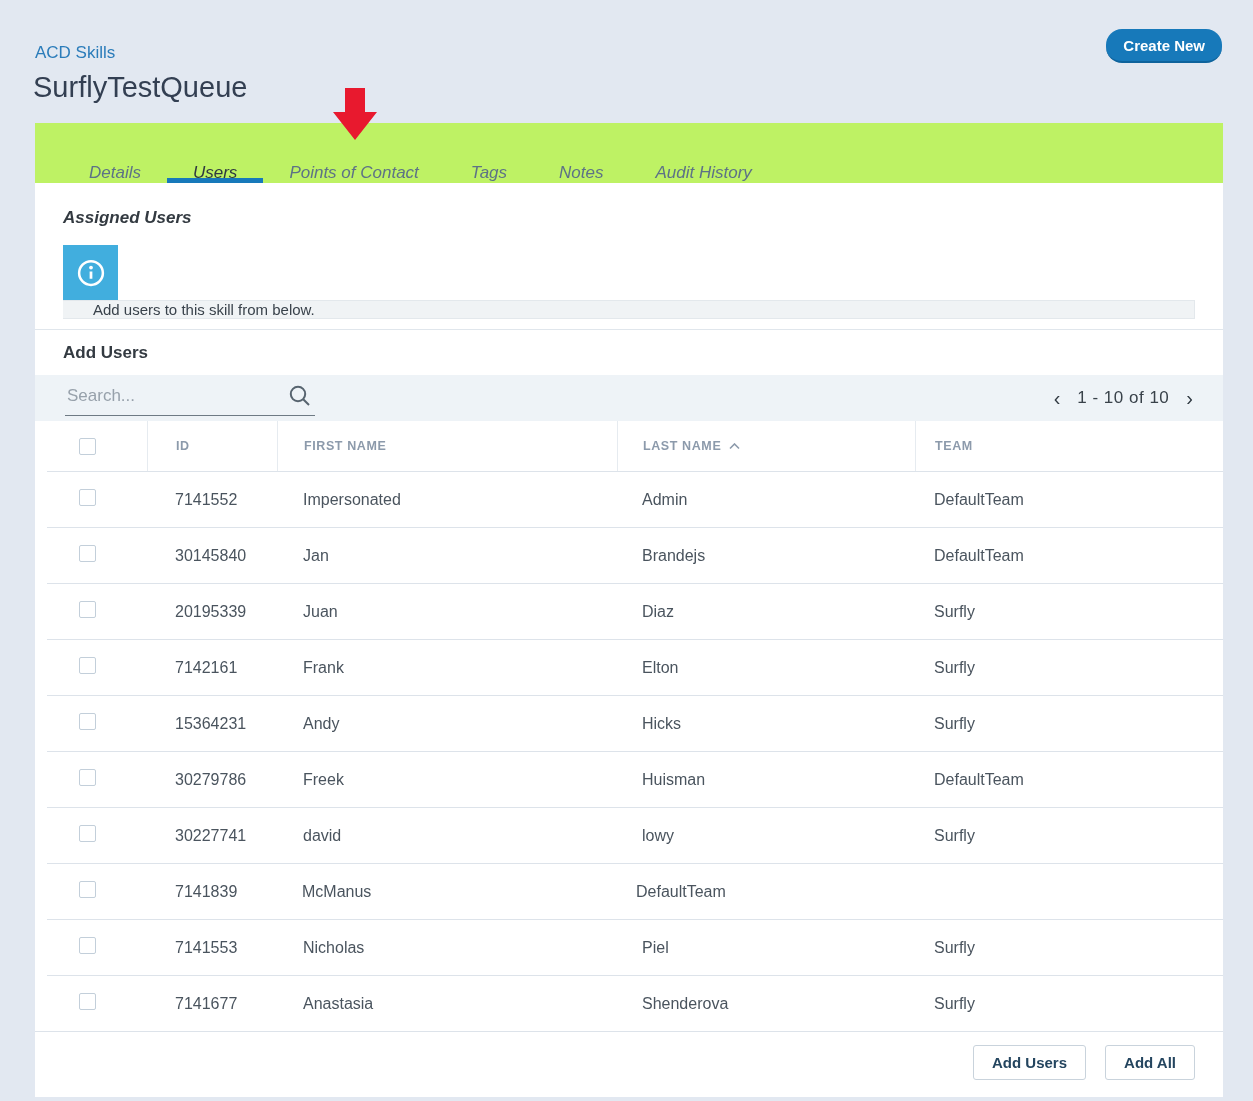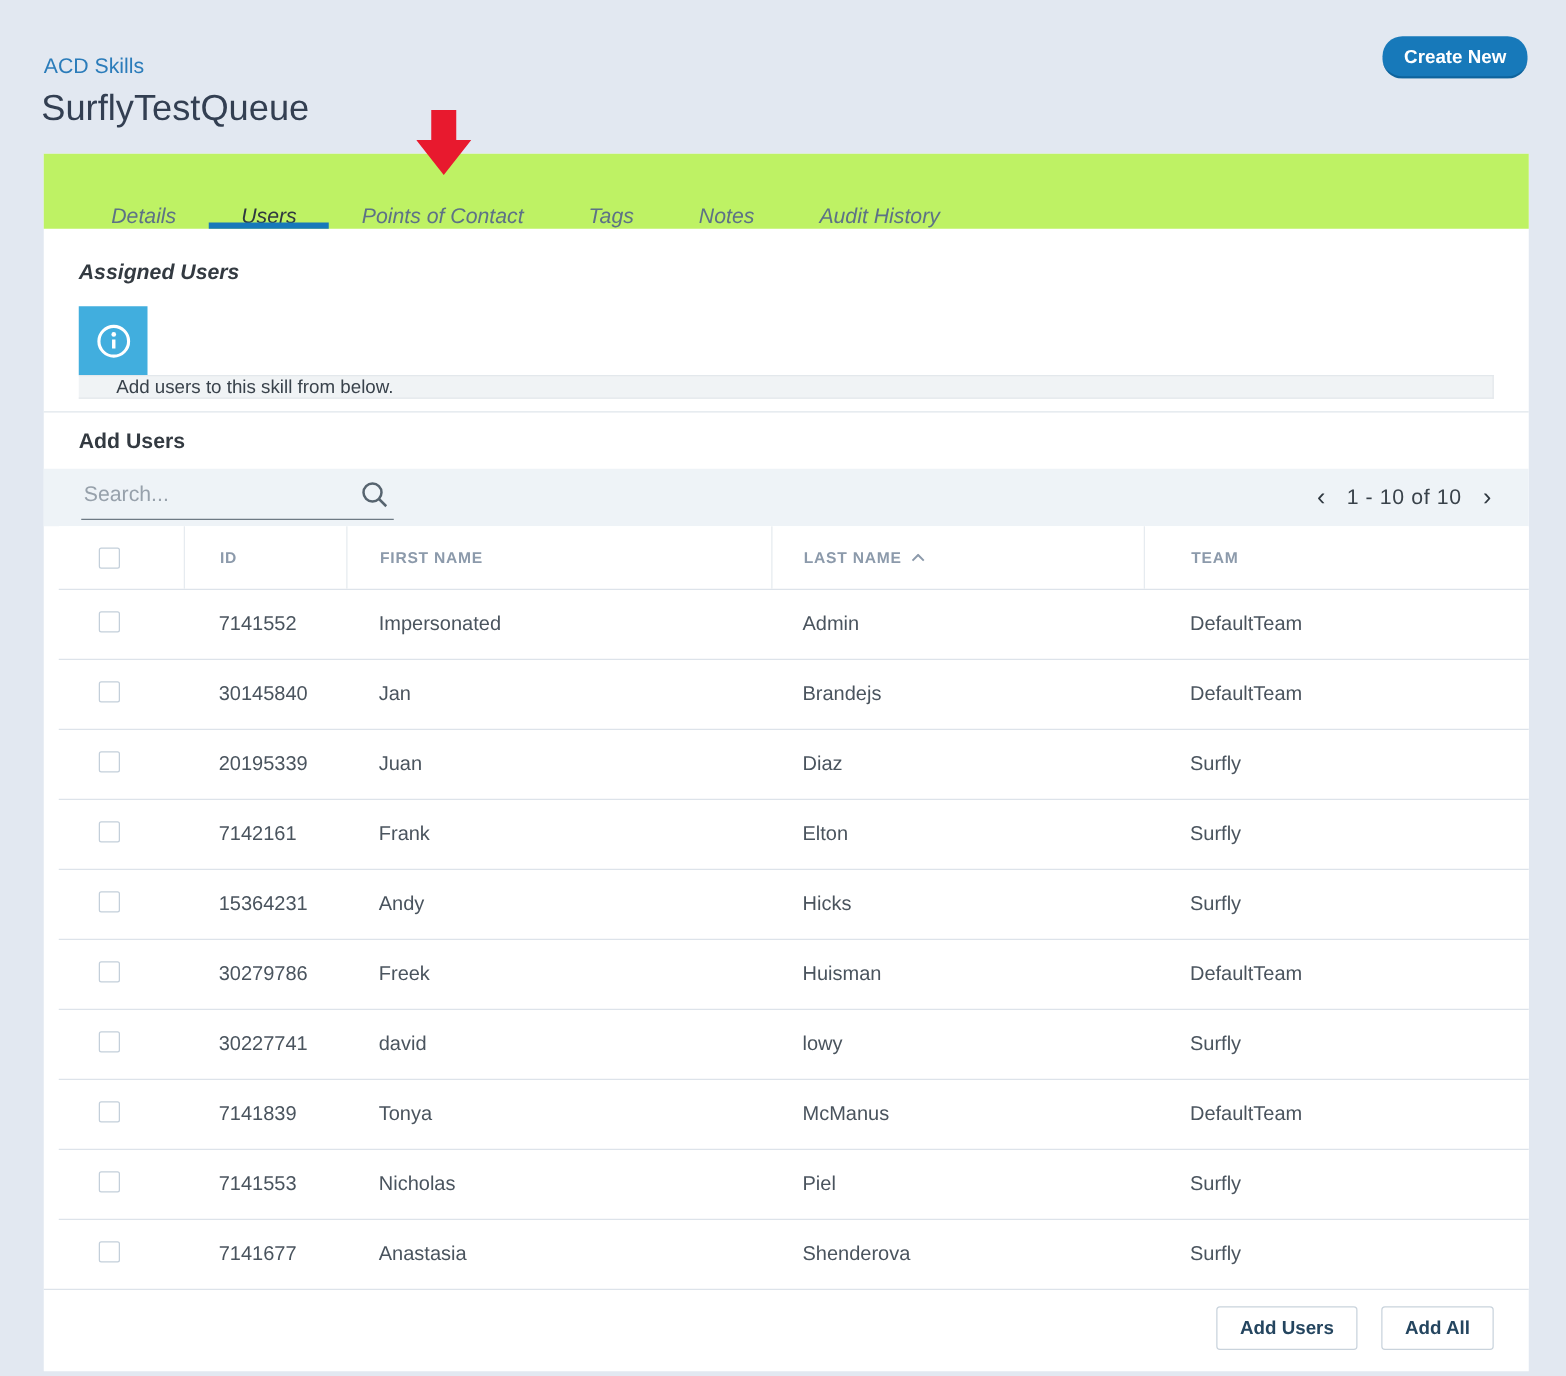--- a/index.html
+++ b/index.html
@@ -118,21 +118,21 @@
     font-size:12.5px; font-weight:700; letter-spacing:.6px;
     color:#8c9aab; height:50px; display:flex; align-items:center;
     border-left:1px solid #e6ebf0;
   }
   .th.first { border-left:none; }
   .th .caret { margin-left:8px; display:inline-flex; }
   .cell-pad-cb   { padding-left:32px; }
   .cell-pad-id   { padding-left:28px; }
   .cell-pad-first{ padding-left:26px; }
   .cell-pad-last { padding-left:25px; }
-  .cell-pad-team { padding-left:37px; }
+  .cell-pad-team { padding-left:19px; }
 
   .trow { height:56px; border-top:1px solid #dde3ea; font-size:16px; color:#4a545e; background:#fff; }
   .checkbox {
     width:17px; height:17px; border:1px solid #c3cfda; border-radius:2px;
     background:#fff; display:inline-block; cursor:pointer;
   }
 
   
   .table-footer {
     border-top:1px solid #dde3ea; height:61px;
@@ -265,21 +265,20 @@
       <div class="grid-row trow">
         <div class="cell-pad-cb"><span class="checkbox"></span></div>
         <div class="cell-pad-id">30227741</div>
         <div class="cell-pad-first">david</div>
         <div class="cell-pad-last">lowy</div>
         <div class="cell-pad-team">Surfly</div>
       </div>
       <div class="grid-row trow">
         <div class="cell-pad-cb"><span class="checkbox"></span></div>
         <div class="cell-pad-id">7141839</div>
-        <div class="cell-pad-first">Tonya</div>
         <div class="cell-pad-last">McManus</div>
         <div class="cell-pad-team">DefaultTeam</div>
       </div>
       <div class="grid-row trow">
         <div class="cell-pad-cb"><span class="checkbox"></span></div>
         <div class="cell-pad-id">7141553</div>
         <div class="cell-pad-first">Nicholas</div>
         <div class="cell-pad-last">Piel</div>
         <div class="cell-pad-team">Surfly</div>
       </div>

